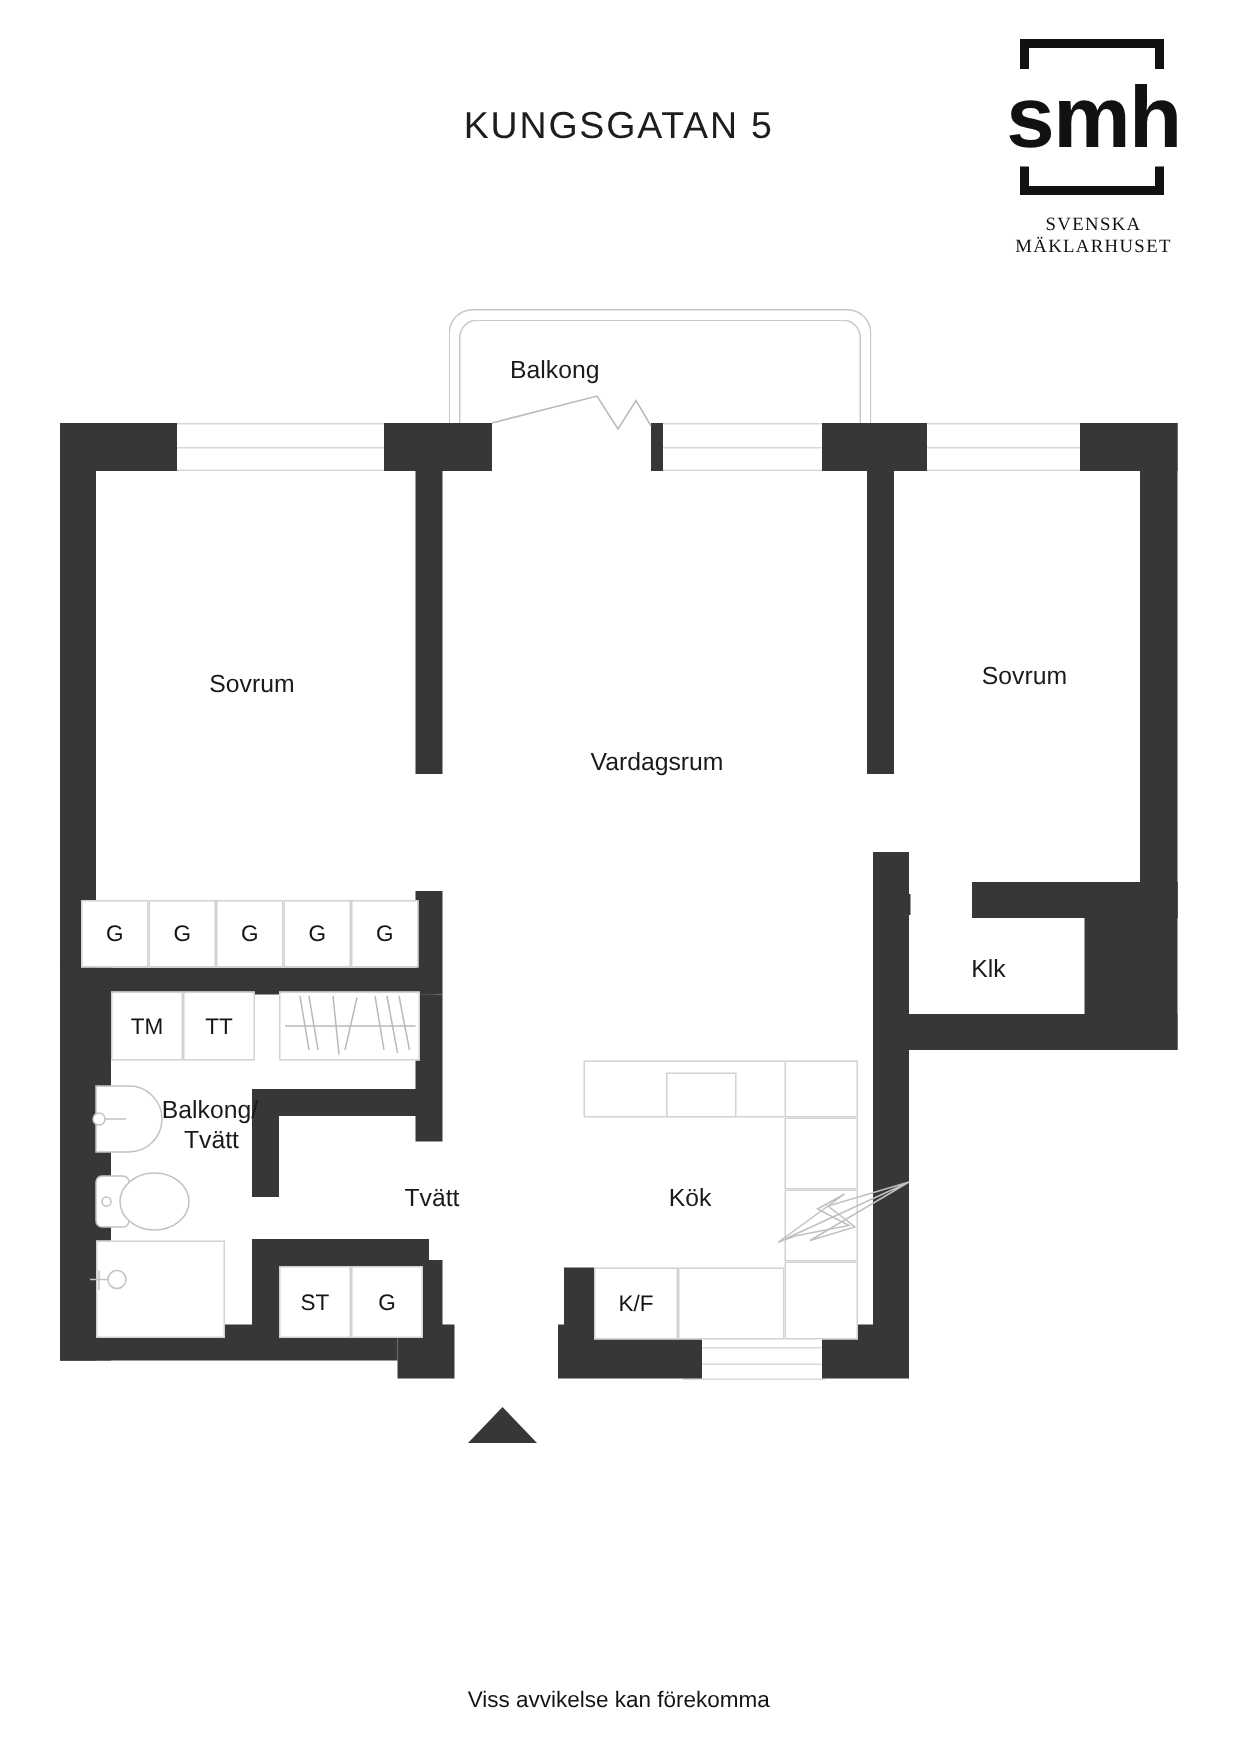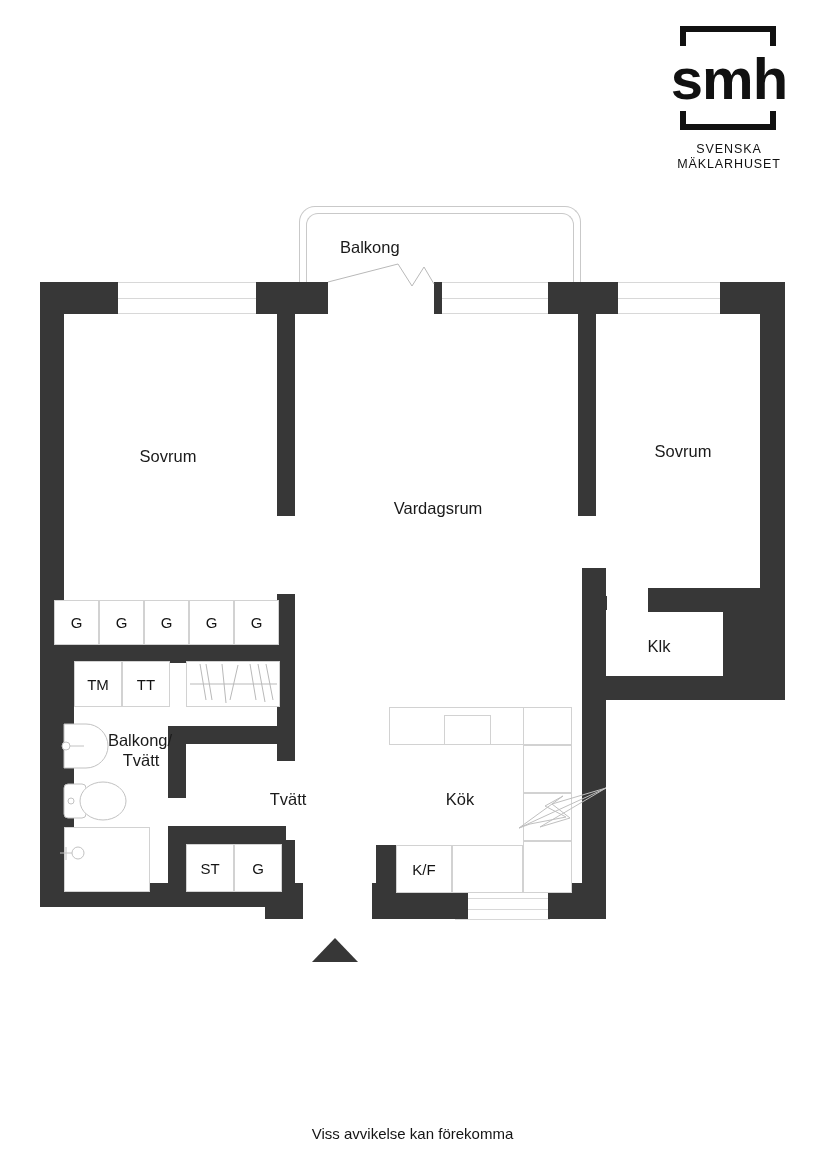--- a/index.html
+++ b/index.html
@@ -73,20 +73,21 @@
     position: absolute;
     left: 0;
     top: 116px;
     width: 126px;
     text-align: center;
     font-size: 12.5px;
     line-height: 15px;
     letter-spacing: 0.9px;
     font-weight: 400;
     color: #111111;
+    font-family: Liberation Serif, serif;
   }
 
   .footer-note {
     position: absolute;
     left: 0;
     top: 1125px;
     width: 825px;
     text-align: center;
     font-size: 15px;
     font-weight: 400;
@@ -196,20 +197,21 @@
     width: 825px;
     height: 1167px;
     pointer-events: none;
   }
 </style>
 </head>
 <body>
 
 <div id="page">
 
+  <div class="page-title">KUNGSGATAN 5</div>
 
   <div class="logo-block">
     <div class="logo-square"></div>
     <div class="logo-wordmark"><span>smh</span></div>
     <div class="logo-sub">
       <div>SVENSKA</div>
       <div>MÄKLARHUSET</div>
     </div>
   </div>
 

